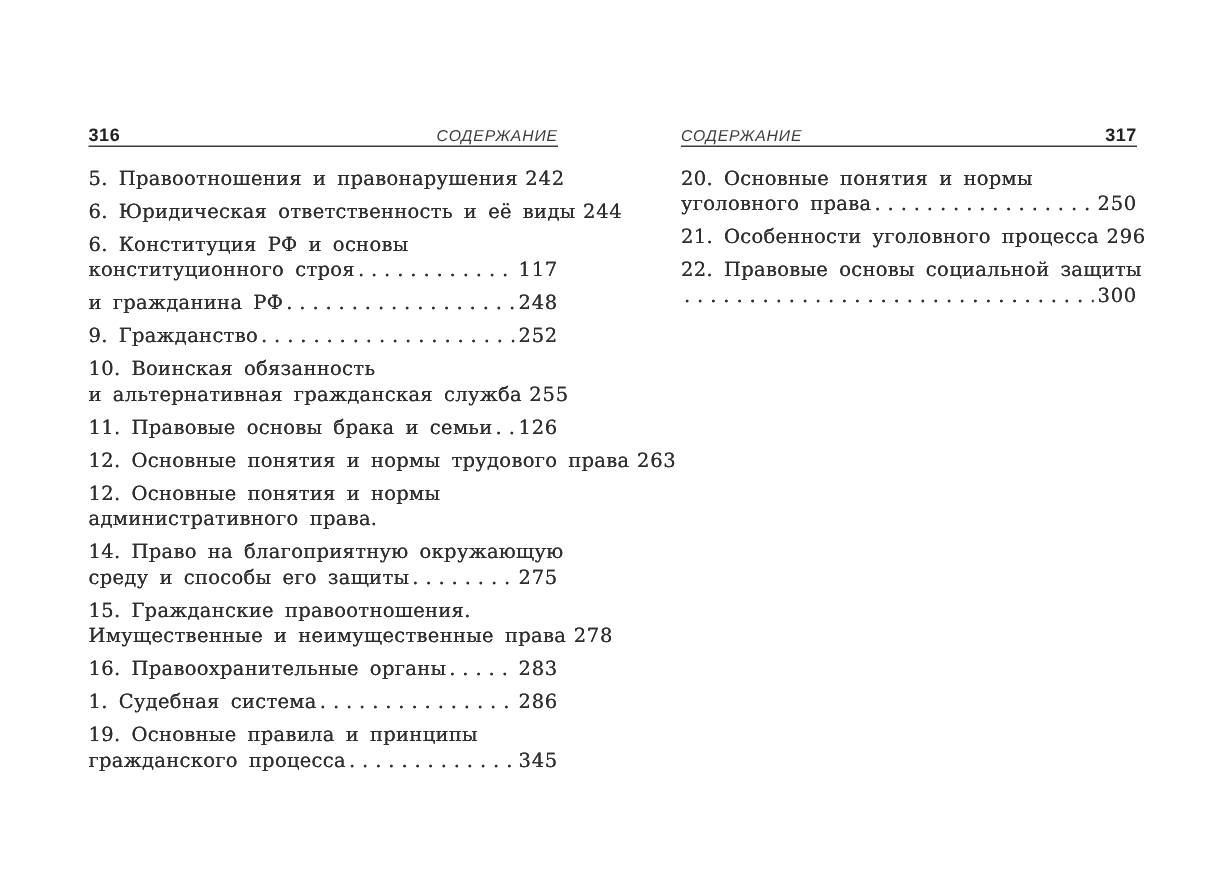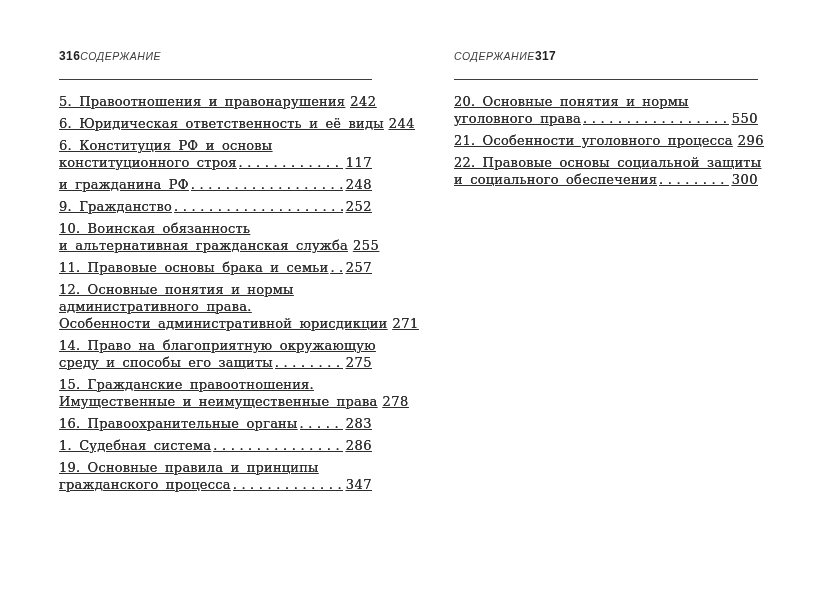--- a/index.html
+++ b/index.html
@@ -16,25 +16,26 @@
   }
   .page {
     position: absolute;
     top: 49px;
   }
   .page-left  { left: 59px;  width: 313px; }
   .page-right { left: 454px; width: 304px; }
 
   .page-header {
     display: flex;
-    justify-content: flex-start;
+    justify-content: space-between;
     align-items: baseline;
-    padding-bottom: 16px;
+    padding-bottom: 0;
     border-bottom: 1.4px solid #3d3d3d;
     font-family: "Liberation Sans", "DejaVu Sans", sans-serif;
+    margin-top: 34px;
   }
   .running-title {
     font-size: 10.5px;
     letter-spacing: 0.6px;
     color: #3c3c3c;
     font-style: italic;
   }
   .folio {
     font-size: 12px;
     font-weight: bold;
@@ -42,21 +43,21 @@
     letter-spacing: 0.4px;
   }
 
   .toc {
     padding-top: 13px;
     font-size: 13px;
     line-height: 17px;
     color: #2e2e2e;
     text-shadow: 0 0 0.3px #2e2e2e;
   }
-  .entry { margin-bottom: 5px; text-decoration: underline; }
+  .entry { margin-bottom: 5px; }
   .line {
     display: flex;
     align-items: baseline;
   }
   .txt {
     white-space: nowrap;
     word-spacing: 3px;
     letter-spacing: 0.2px;
   }
   .leader {
@@ -129,35 +130,37 @@
         <div class="line last">
           <span class="txt">и альтернативная гражданская служба</span>
           <span class="leader"></span>
           <span class="pageno">255</span>
         </div>
       </div>
       <div class="entry">
         <div class="line last">
           <span class="txt">11. Правовые основы брака и семьи</span>
           <span class="leader"></span>
-          <span class="pageno">257</span>
+          <span class="pageno">126</span>
+        </div>
+      </div>
+      <div class="entry">
+        <div class="line last">
+          <span class="txt">12. Основные понятия и нормы трудового права</span>
+          <span class="leader"></span>
+          <span class="pageno">263</span>
         </div>
       </div>
       <div class="entry">
         <div class="line">
           <span class="txt">12. Основные понятия и нормы</span>
         </div>
         <div class="line">
           <span class="txt">административного права.</span>
         </div>
-        <div class="line last">
-          <span class="txt">Особенности административной юрисдикции</span>
-          <span class="leader"></span>
-          <span class="pageno">271</span>
-        </div>
       </div>
       <div class="entry">
         <div class="line">
           <span class="txt">14. Право на благоприятную окружающую</span>
         </div>
         <div class="line last">
           <span class="txt">среду и способы его защиты</span>
           <span class="leader"></span>
           <span class="pageno">275</span>
         </div>
@@ -186,53 +189,52 @@
           <span class="pageno">286</span>
         </div>
       </div>
       <div class="entry">
         <div class="line">
           <span class="txt">19. Основные правила и принципы</span>
         </div>
         <div class="line last">
           <span class="txt">гражданского процесса</span>
           <span class="leader"></span>
-          <span class="pageno">347</span>
+          <span class="pageno">345</span>
         </div>
       </div>
     </div>
 </div>
 
 <div class="page page-right">
   <div class="page-header">
     <span class="running-title">СОДЕРЖАНИЕ</span>
     <span class="folio">317</span>
   </div>
   <div class="toc">
       <div class="entry">
         <div class="line">
           <span class="txt">20. Основные понятия и нормы</span>
         </div>
         <div class="line last">
           <span class="txt">уголовного права</span>
           <span class="leader"></span>
-          <span class="pageno">550</span>
+          <span class="pageno">250</span>
         </div>
       </div>
       <div class="entry">
         <div class="line last">
           <span class="txt">21. Особенности уголовного процесса</span>
           <span class="leader"></span>
           <span class="pageno">296</span>
         </div>
       </div>
       <div class="entry">
         <div class="line">
           <span class="txt">22. Правовые основы социальной защиты</span>
         </div>
         <div class="line last">
-          <span class="txt">и социального обеспечения</span>
           <span class="leader"></span>
           <span class="pageno">300</span>
         </div>
       </div>
     </div>
 </div>
 
 </body></html>

